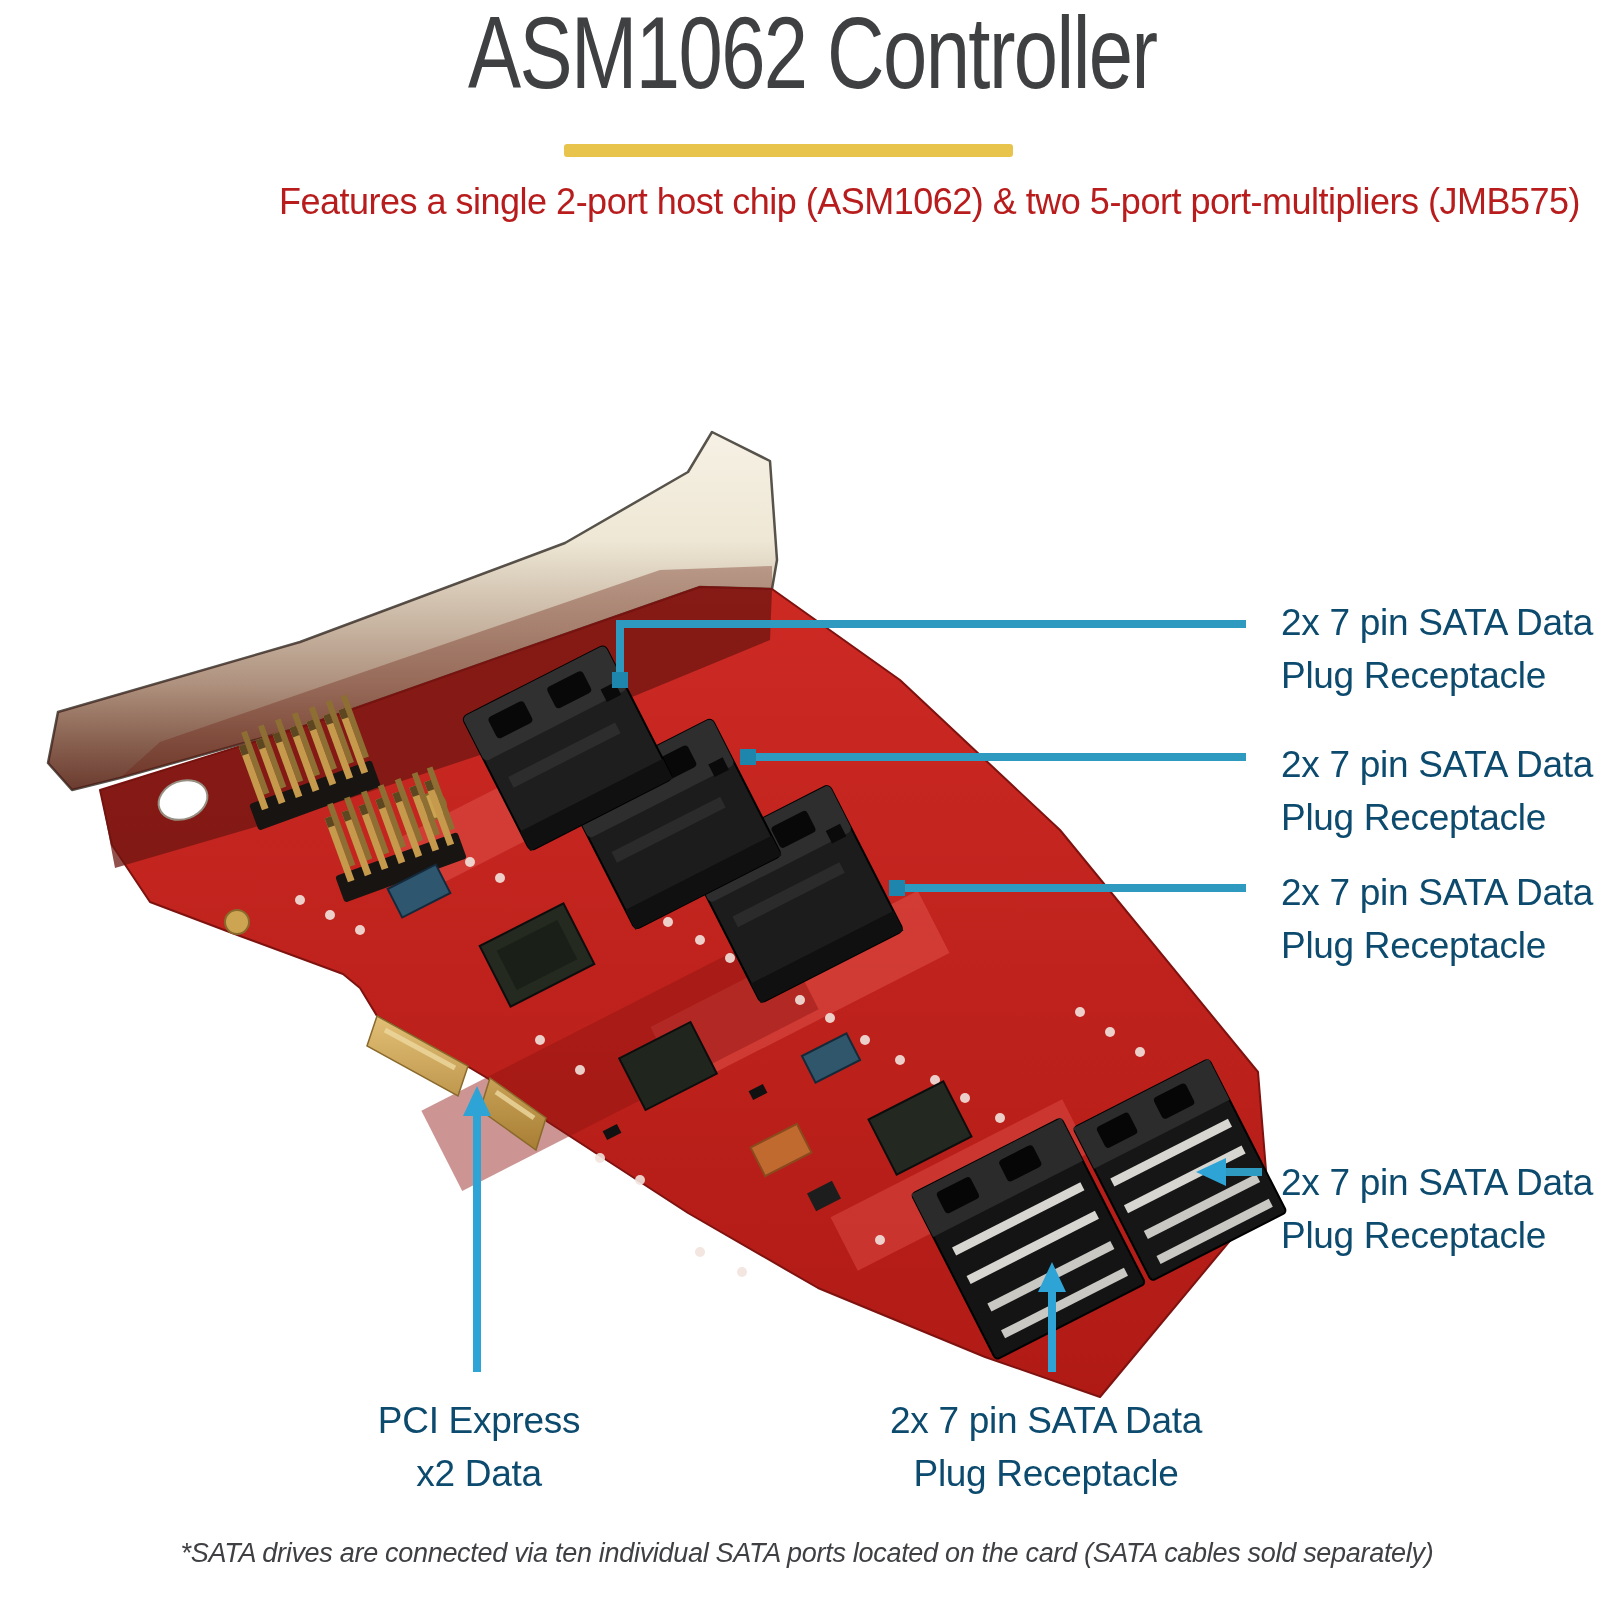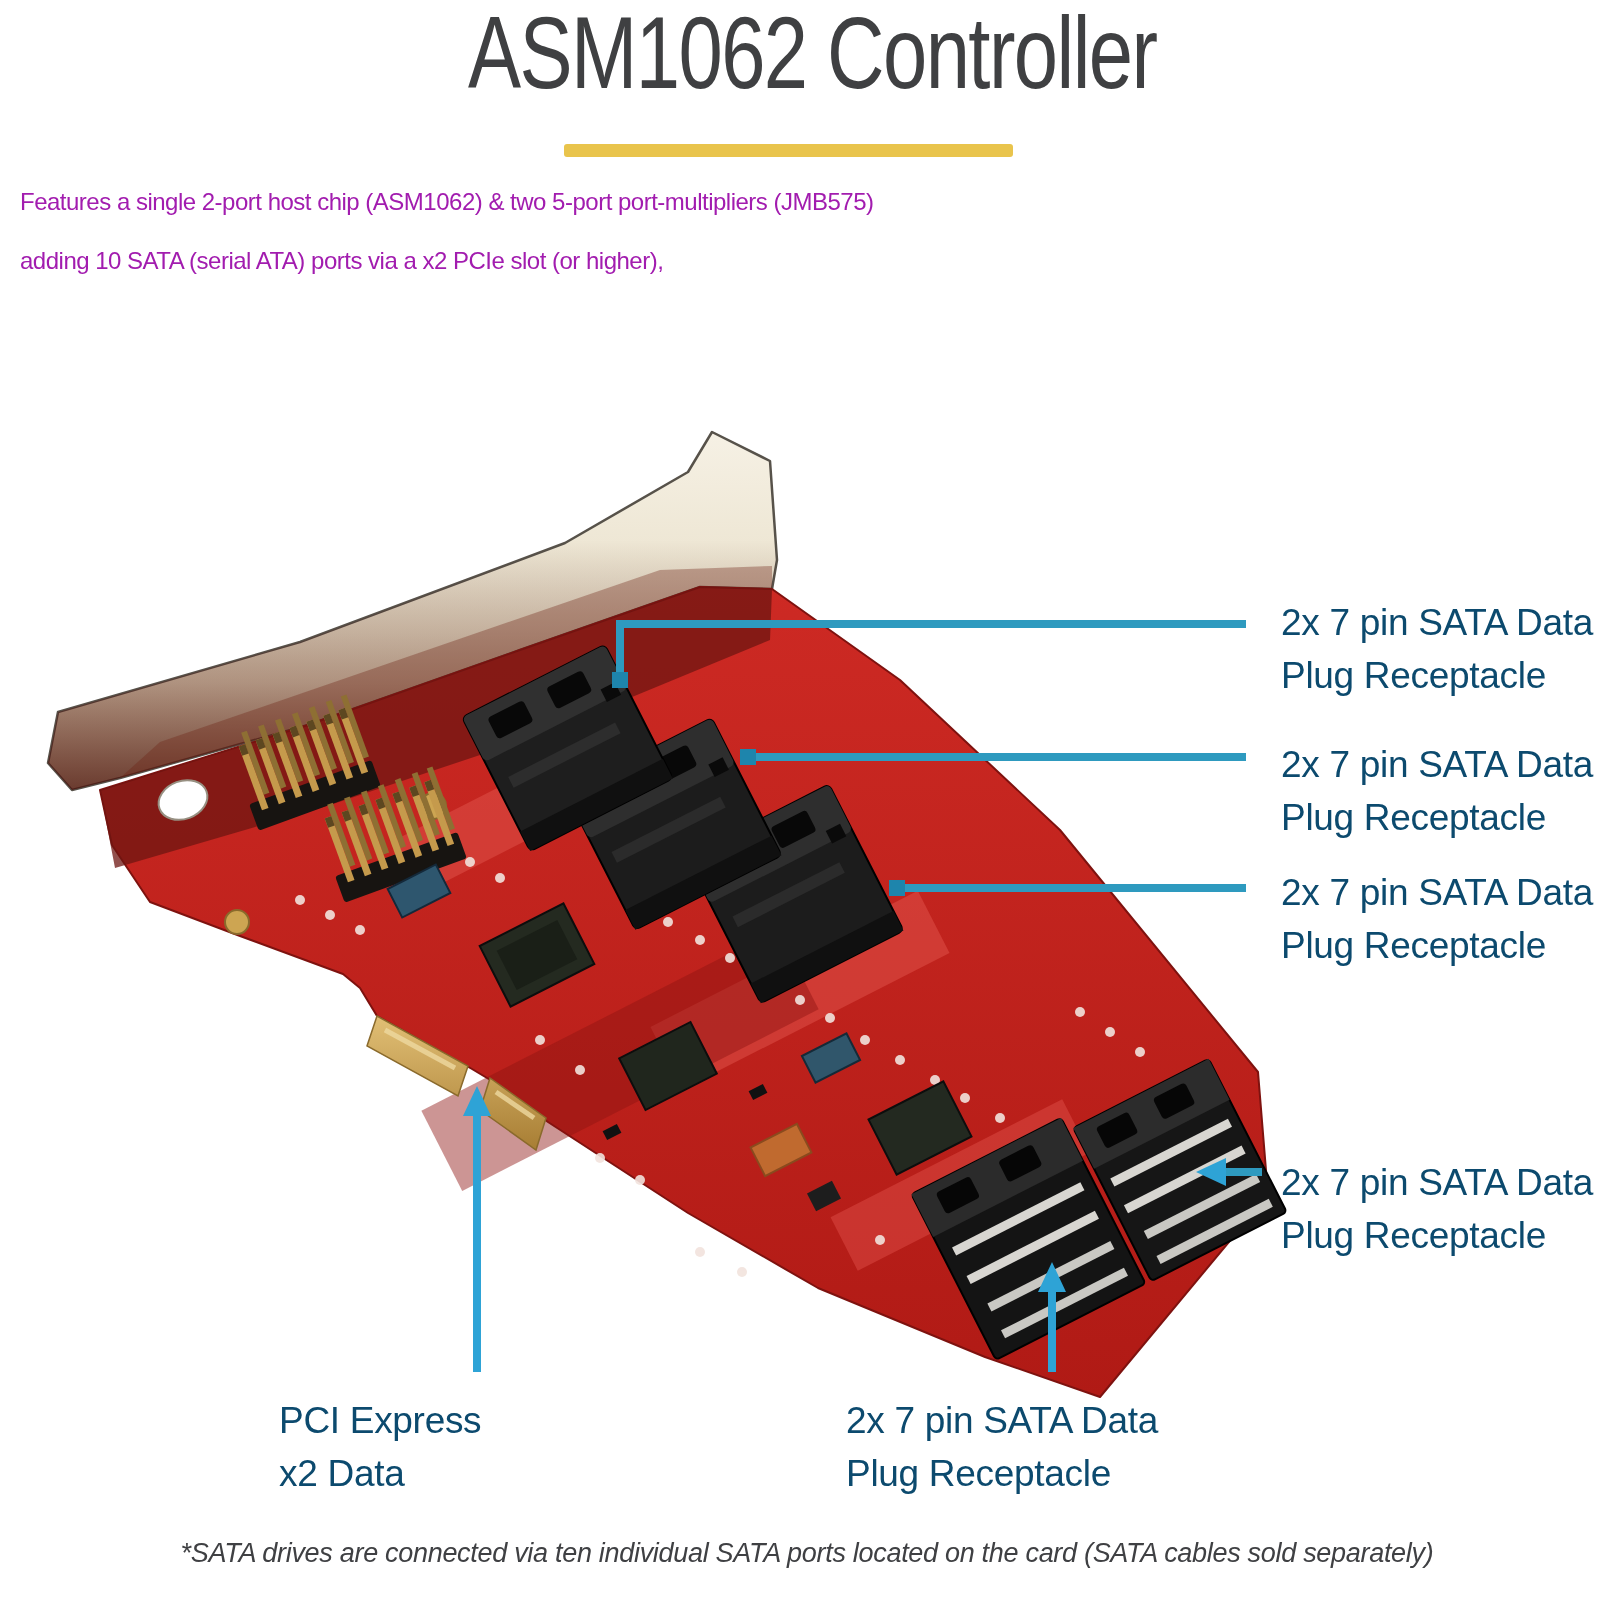--- a/index.html
+++ b/index.html
@@ -10,44 +10,43 @@
   .title{
     position:absolute;top:2px;left:12px;width:1600px;text-align:center;
     font-size:102px;line-height:1.0;font-weight:400;color:#3F4042;letter-spacing:-2px;
   }
   .title-inner{display:inline-block;transform:scaleX(.78);transform-origin:50% 0;}
   .divider{
     position:absolute;left:564px;top:144px;width:449px;height:13px;
     background:#E9C44C;border-radius:3px;
   }
   .desc{
-    position:absolute;top:172px;left:20px;width:1560px;text-align:left;
-    font-size:24px;line-height:59px;color:#a21caf;letter-spacing:-.5px;
+    position:absolute;top:172px;left:20px;width:1560px;text-align:right;
+    font-size:36px;line-height:59px;color:#b91c1c;letter-spacing:-.5px;
   }
   .illustration{position:absolute;left:0;top:0;width:1600px;height:1600px;}
   .lbl{position:absolute;color:#0c4a6e;font-size:37px;line-height:53px;letter-spacing:-.3px;}
-  .lbl.center{}
+  .lbl.center{text-align:center;}
   .footnote{
     position:absolute;top:1538px;left:7px;width:1600px;text-align:center;
     font-style:italic;font-weight:normal;font-size:27px;color:#3F4043;letter-spacing:-.3px;
   }
 </style>
 </head>
 <body>
 
 <div class="canvas">
 
   <div class="title">
     <span class="title-inner">ASM1062 Controller</span>
   </div>
   <div class="divider"></div>
 
   <div class="desc">
     <div>Features a single 2-port host chip (ASM1062) &amp; two 5-port port-multipliers (JMB575)</div>
-    <div>adding 10 SATA (serial ATA) ports via a x2 PCIe slot (or higher),</div>
   </div>
 
   <svg class="illustration" viewBox="0 0 1600 1600" xmlns="http://www.w3.org/2000/svg">
     <defs>
       <linearGradient id="gBracket" x1="0" y1="430" x2="0" y2="800" gradientUnits="userSpaceOnUse">
         <stop offset="0" stop-color="#F6F1E5"></stop>
           <stop offset=".55" stop-color="#E8DFC8"></stop>
           <stop offset="1" stop-color="#CFC3A3"></stop>
       </linearGradient>
       <linearGradient id="gShadow" x1="0" y1="540" x2="0" y2="800" gradientUnits="userSpaceOnUse">

